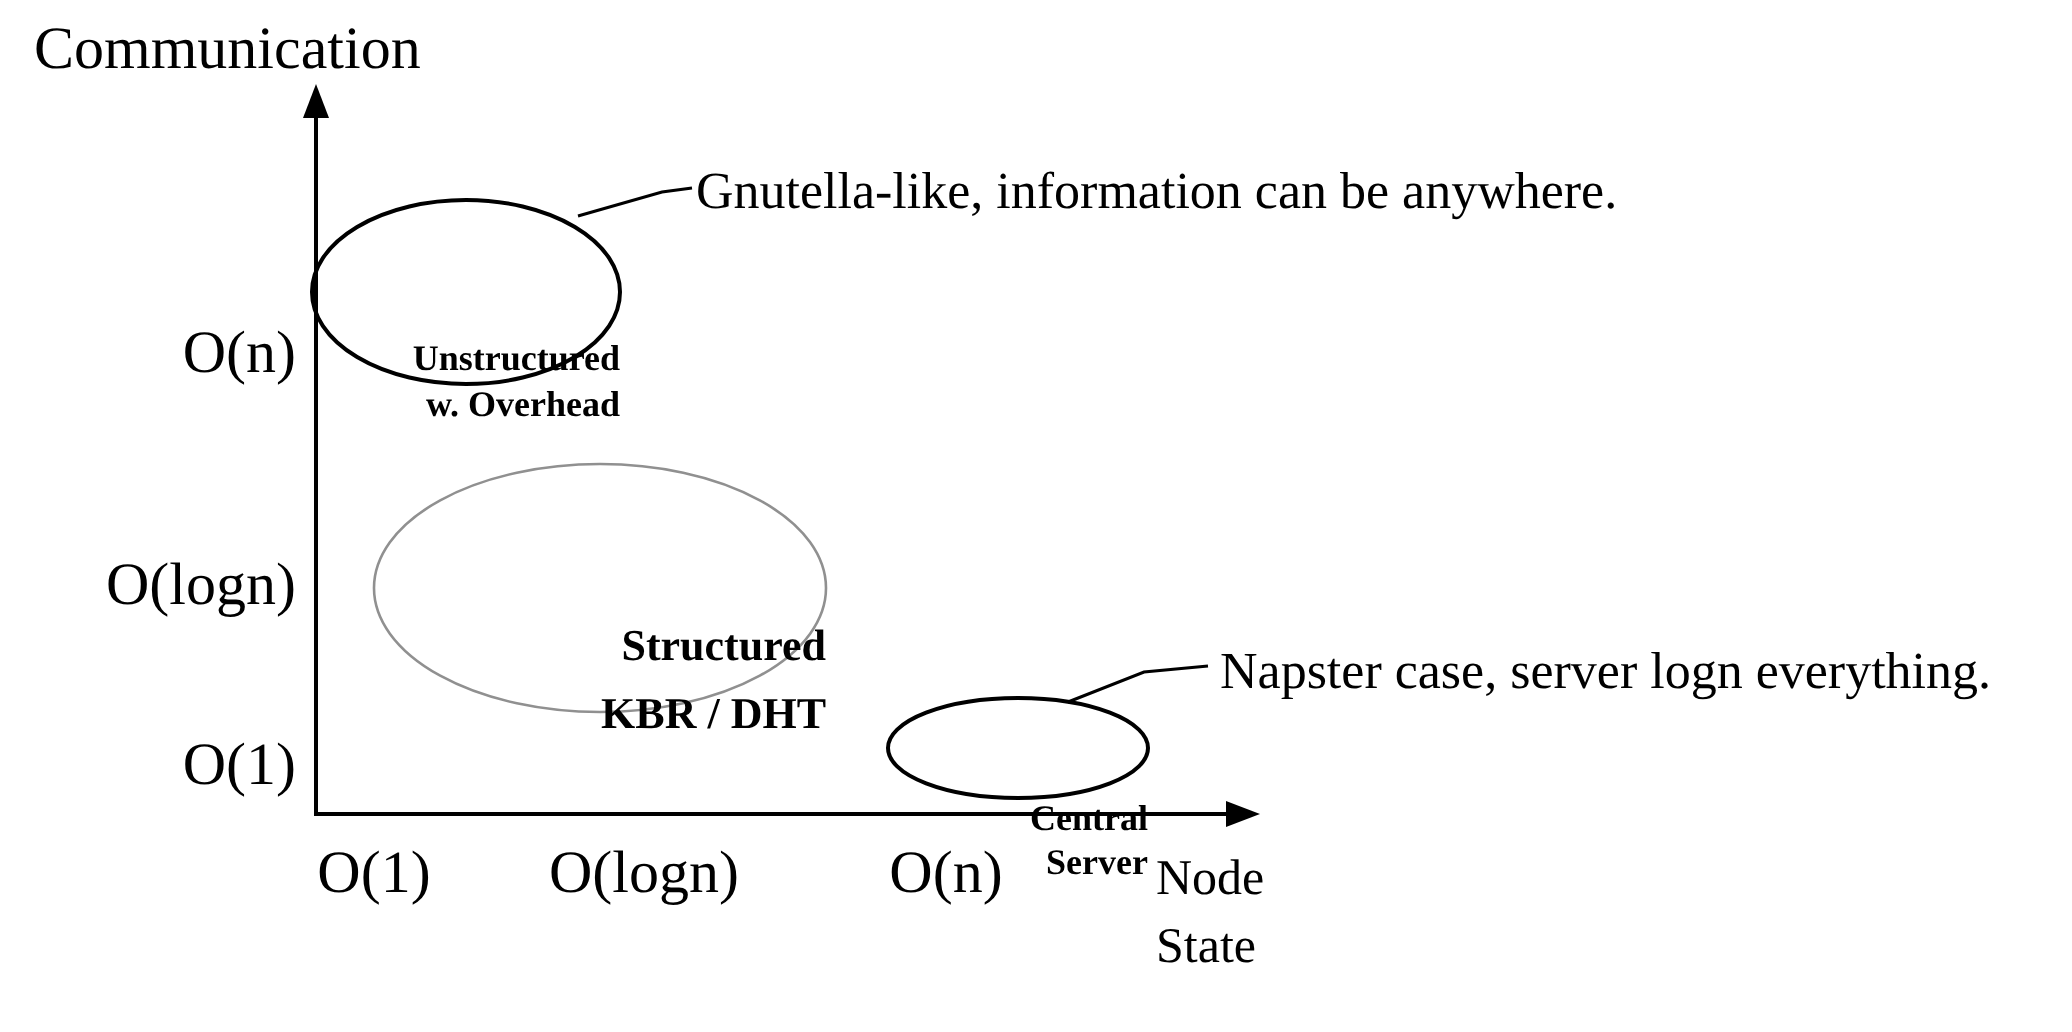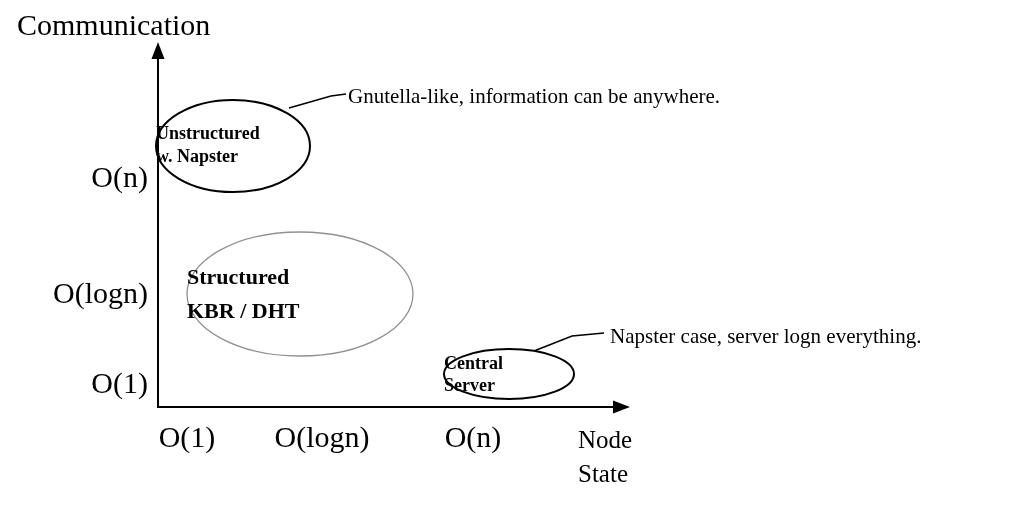--- a/index.html
+++ b/index.html
@@ -25,27 +25,27 @@
   .y-tick-o1    { top: 367px; }
 
   .x-tick { top: 420px; text-align: center; font-size: 30px; line-height: 34px; }
   .x-tick-o1    { left: 127px; width: 120px; }
   .x-tick-ologn { left: 252px; width: 140px; }
   .x-tick-on    { left: 413px; width: 120px; }
 
   .x-title { left: 578px; top: 423px; font-size: 25px; line-height: 34px; }
   .x-title span { display: block; }
 
-  .node-label { position: absolute; text-align: left; font-weight: bold; }
+  .node-label { position: absolute; text-align: right; font-weight: bold; margin-top: 46px; }
   .node-label span { display: block; }
   .label-unstructured { left: 156px; top: 122px; width: 154px; font-size: 18px; line-height: 23px; }
   .label-structured   { left: 187px; top: 260px; width: 226px; font-size: 22px; line-height: 34px; }
   .label-central      { left: 444px; top: 352px; width: 130px; font-size: 18px; line-height: 22px; }
 
-  .annotation { font-size: 21px; line-height: 24px; }
+  .annotation { font-size: 26px; line-height: 24px; }
   .annotation-gnutella { left: 348px; top: 84px; }
   .annotation-napster  { left: 610px; top: 324px; }
 </style>
 </head>
 <body>
 
 <div class="canvas">
 
   <svg class="layer" viewBox="0 0 1036 516">
 
@@ -75,21 +75,21 @@
   <div class="txt x-tick x-tick-ologn">O(logn)</div>
   <div class="txt x-tick x-tick-on">O(n)</div>
 
   <div class="txt x-title">
     <span>Node</span>
     <span>State</span>
   </div>
 
   <div class="node-label label-unstructured">
     <span>Unstructured</span>
-    <span>w. Napster</span>
+    <span>w. Overhead</span>
   </div>
   <div class="node-label label-structured">
     <span>Structured</span>
     <span>KBR / DHT</span>
   </div>
   <div class="node-label label-central">
     <span>Central</span>
     <span>Server</span>
   </div>
 

